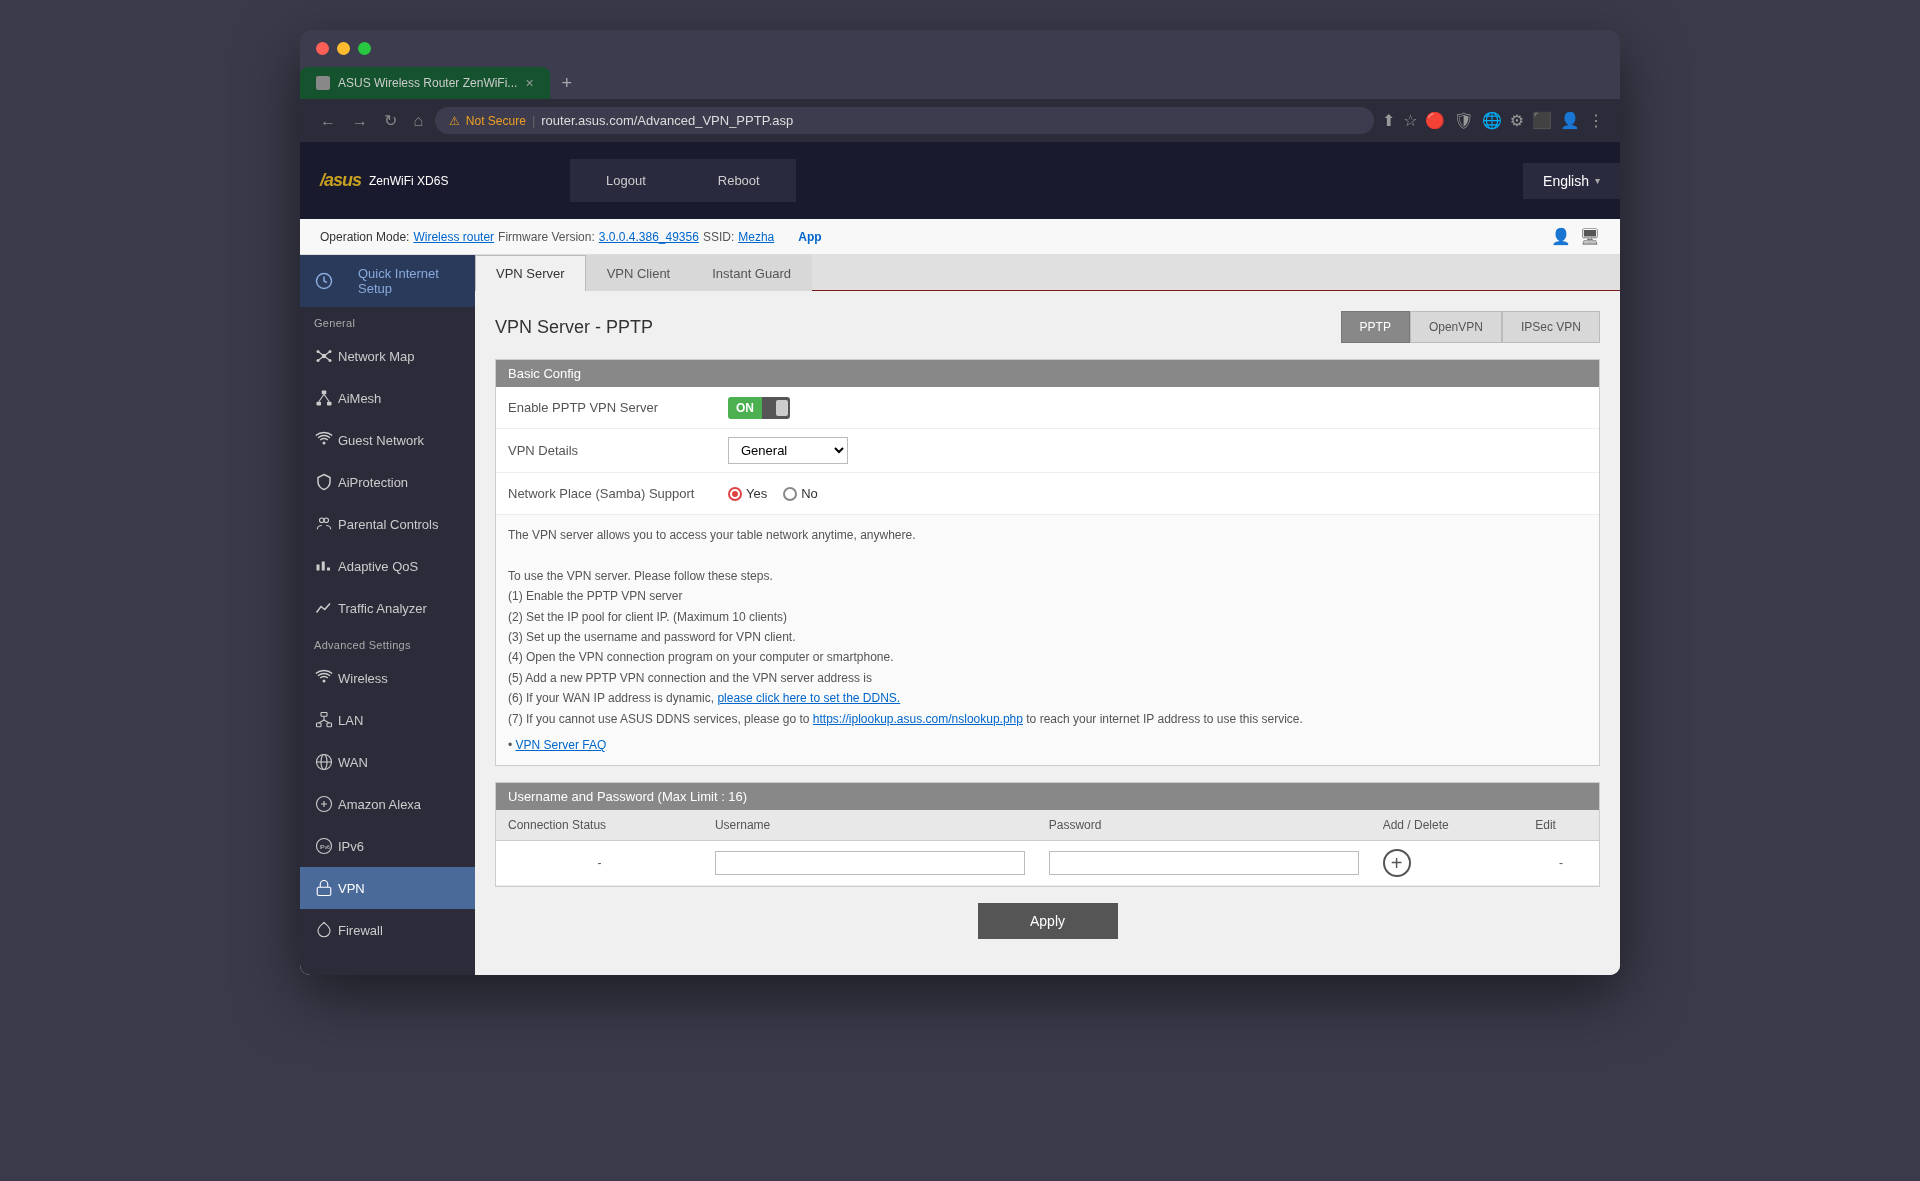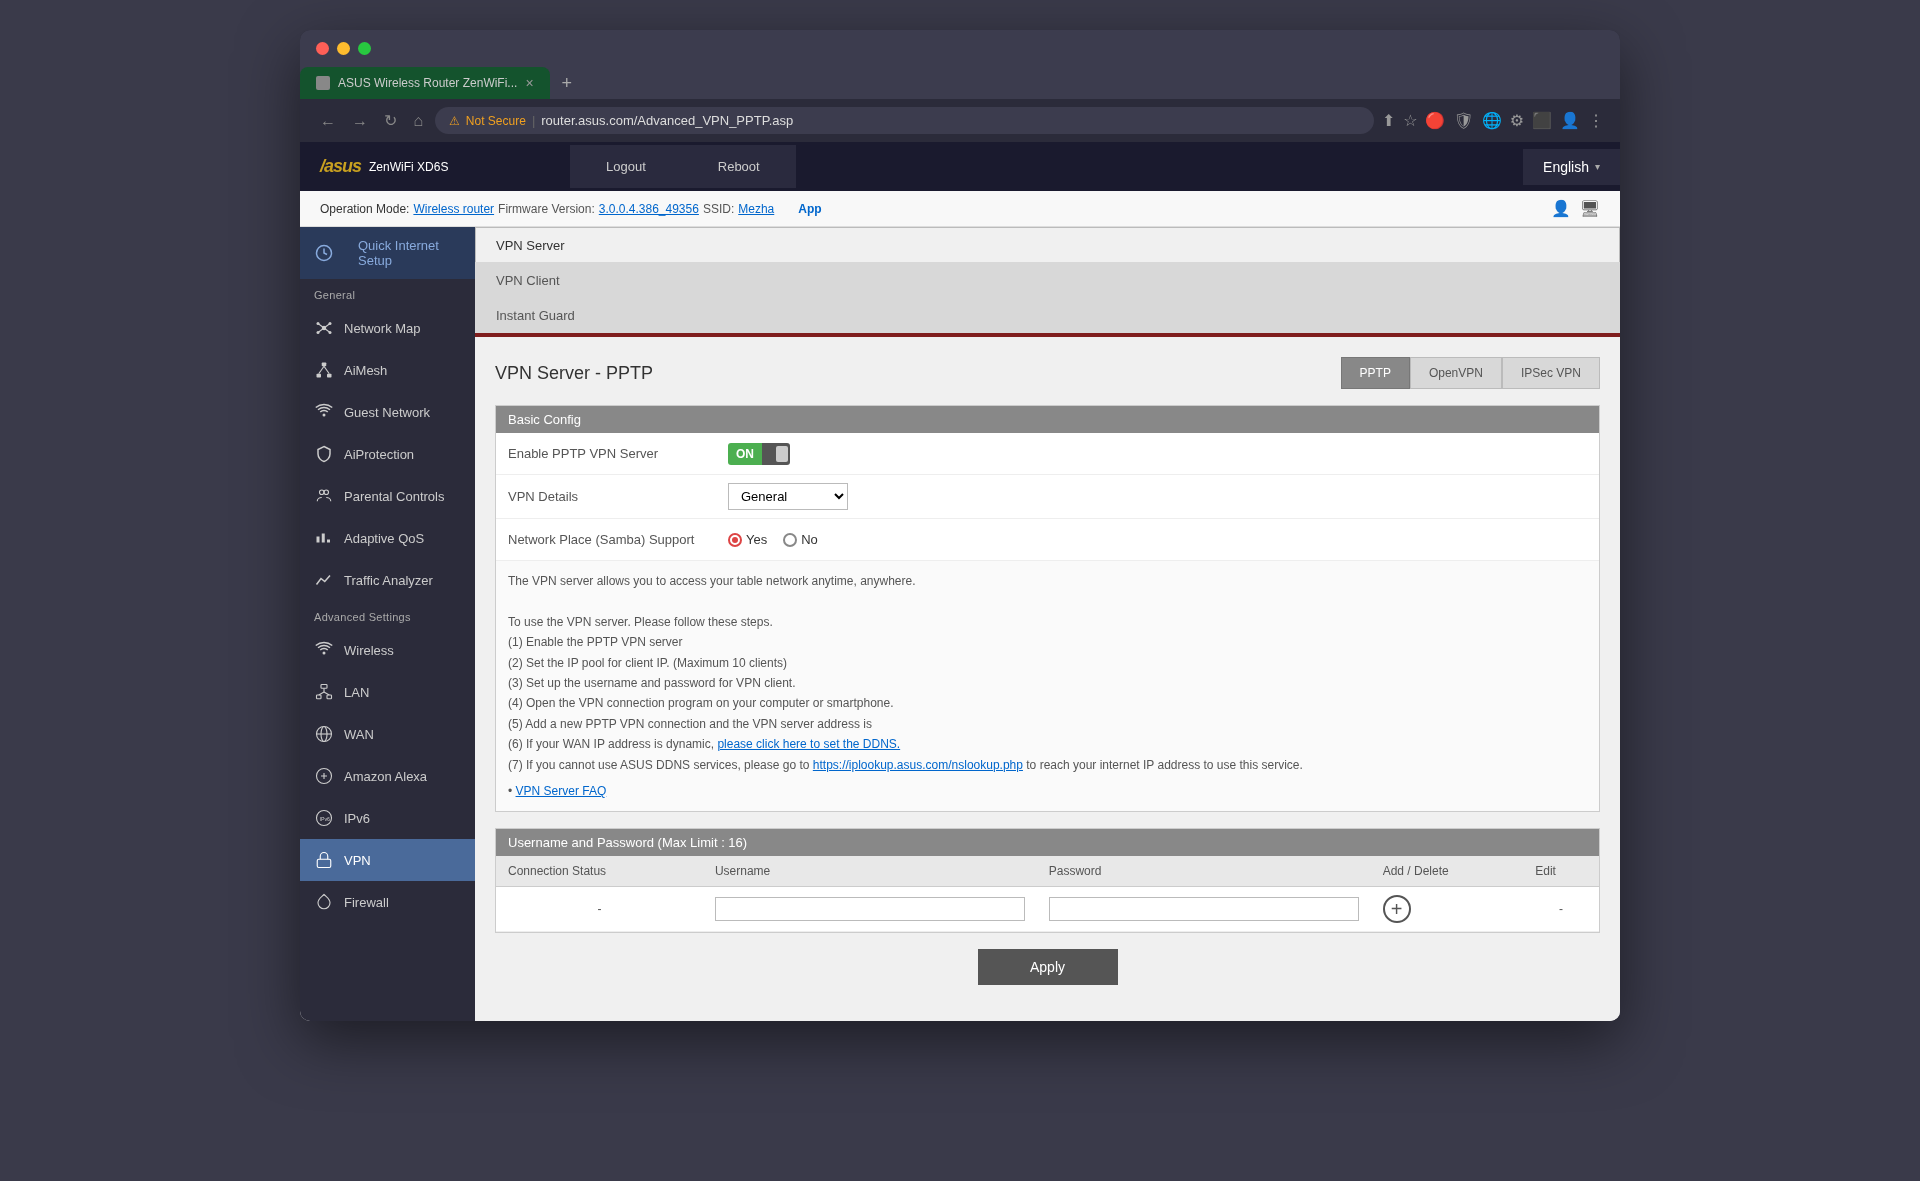--- a/index.html
+++ b/index.html
@@ -139,21 +139,21 @@
     
     .router-header {
       background: #1a1a2e;
       display: flex;
       align-items: center;
       padding: 0;
     }
 
     .asus-logo-area {
       background: #1a1a2e;
-      padding: 14px 20px;
+      padding: 28px 20px;
       display: flex;
       align-items: center;
       gap: 8px;
       min-width: 230px;
     }
 
     .asus-logo {
       color: #c8a020;
       font-weight: 900;
       font-size: 18px;
@@ -247,21 +247,21 @@
       color: #aaa;
       font-size: 11px;
       padding: 10px 14px 6px;
       text-transform: none;
       letter-spacing: 0.3px;
     }
 
     .sidebar-item {
       display: flex;
       align-items: center;
-      gap: 10px;
+      gap: 4px;
       padding: 11px 14px;
       color: #ccc;
       cursor: pointer;
       font-size: 13px;
       transition: background 0.15s;
     }
 
     .sidebar-item.active {
       background: #4a6a9a;
       color: #fff;
@@ -298,22 +298,21 @@
     .content-area {
       flex: 1;
       background: #f0f0f0;
       padding: 0;
     }
 
     
     .page-tabs {
       display: flex;
       background: #e0e0e0;
-      border-bottom: 5px solid #7f1d1d;
-      flex-direction: column;
+      border-bottom: 1px solid #7f1d1d;
     }
 
     .page-tab {
       padding: 10px 20px;
       cursor: pointer;
       font-size: 13px;
       color: #555;
       border: 1px solid transparent;
       border-bottom: none;
       background: #d8d8d8;

